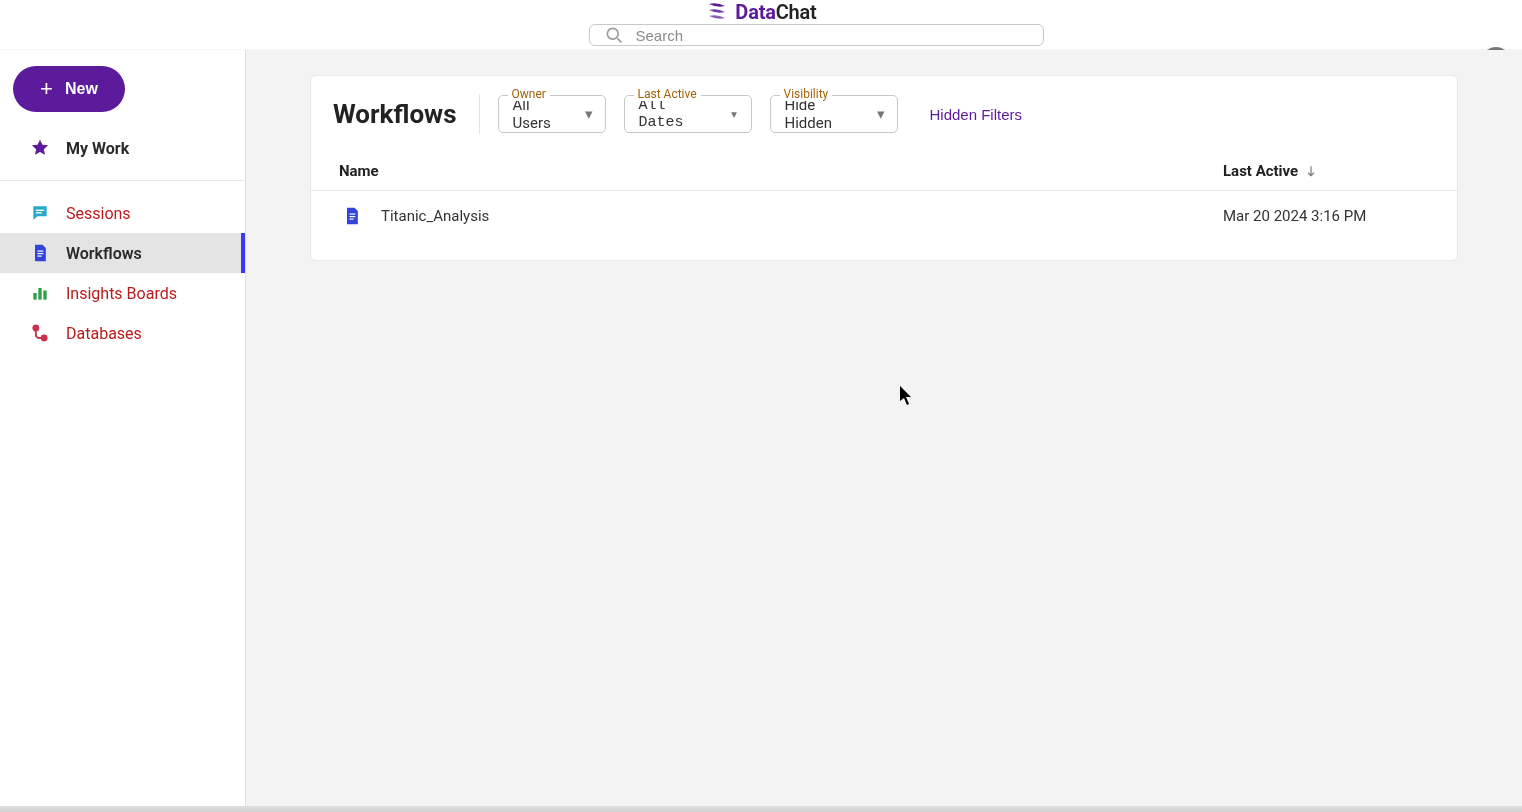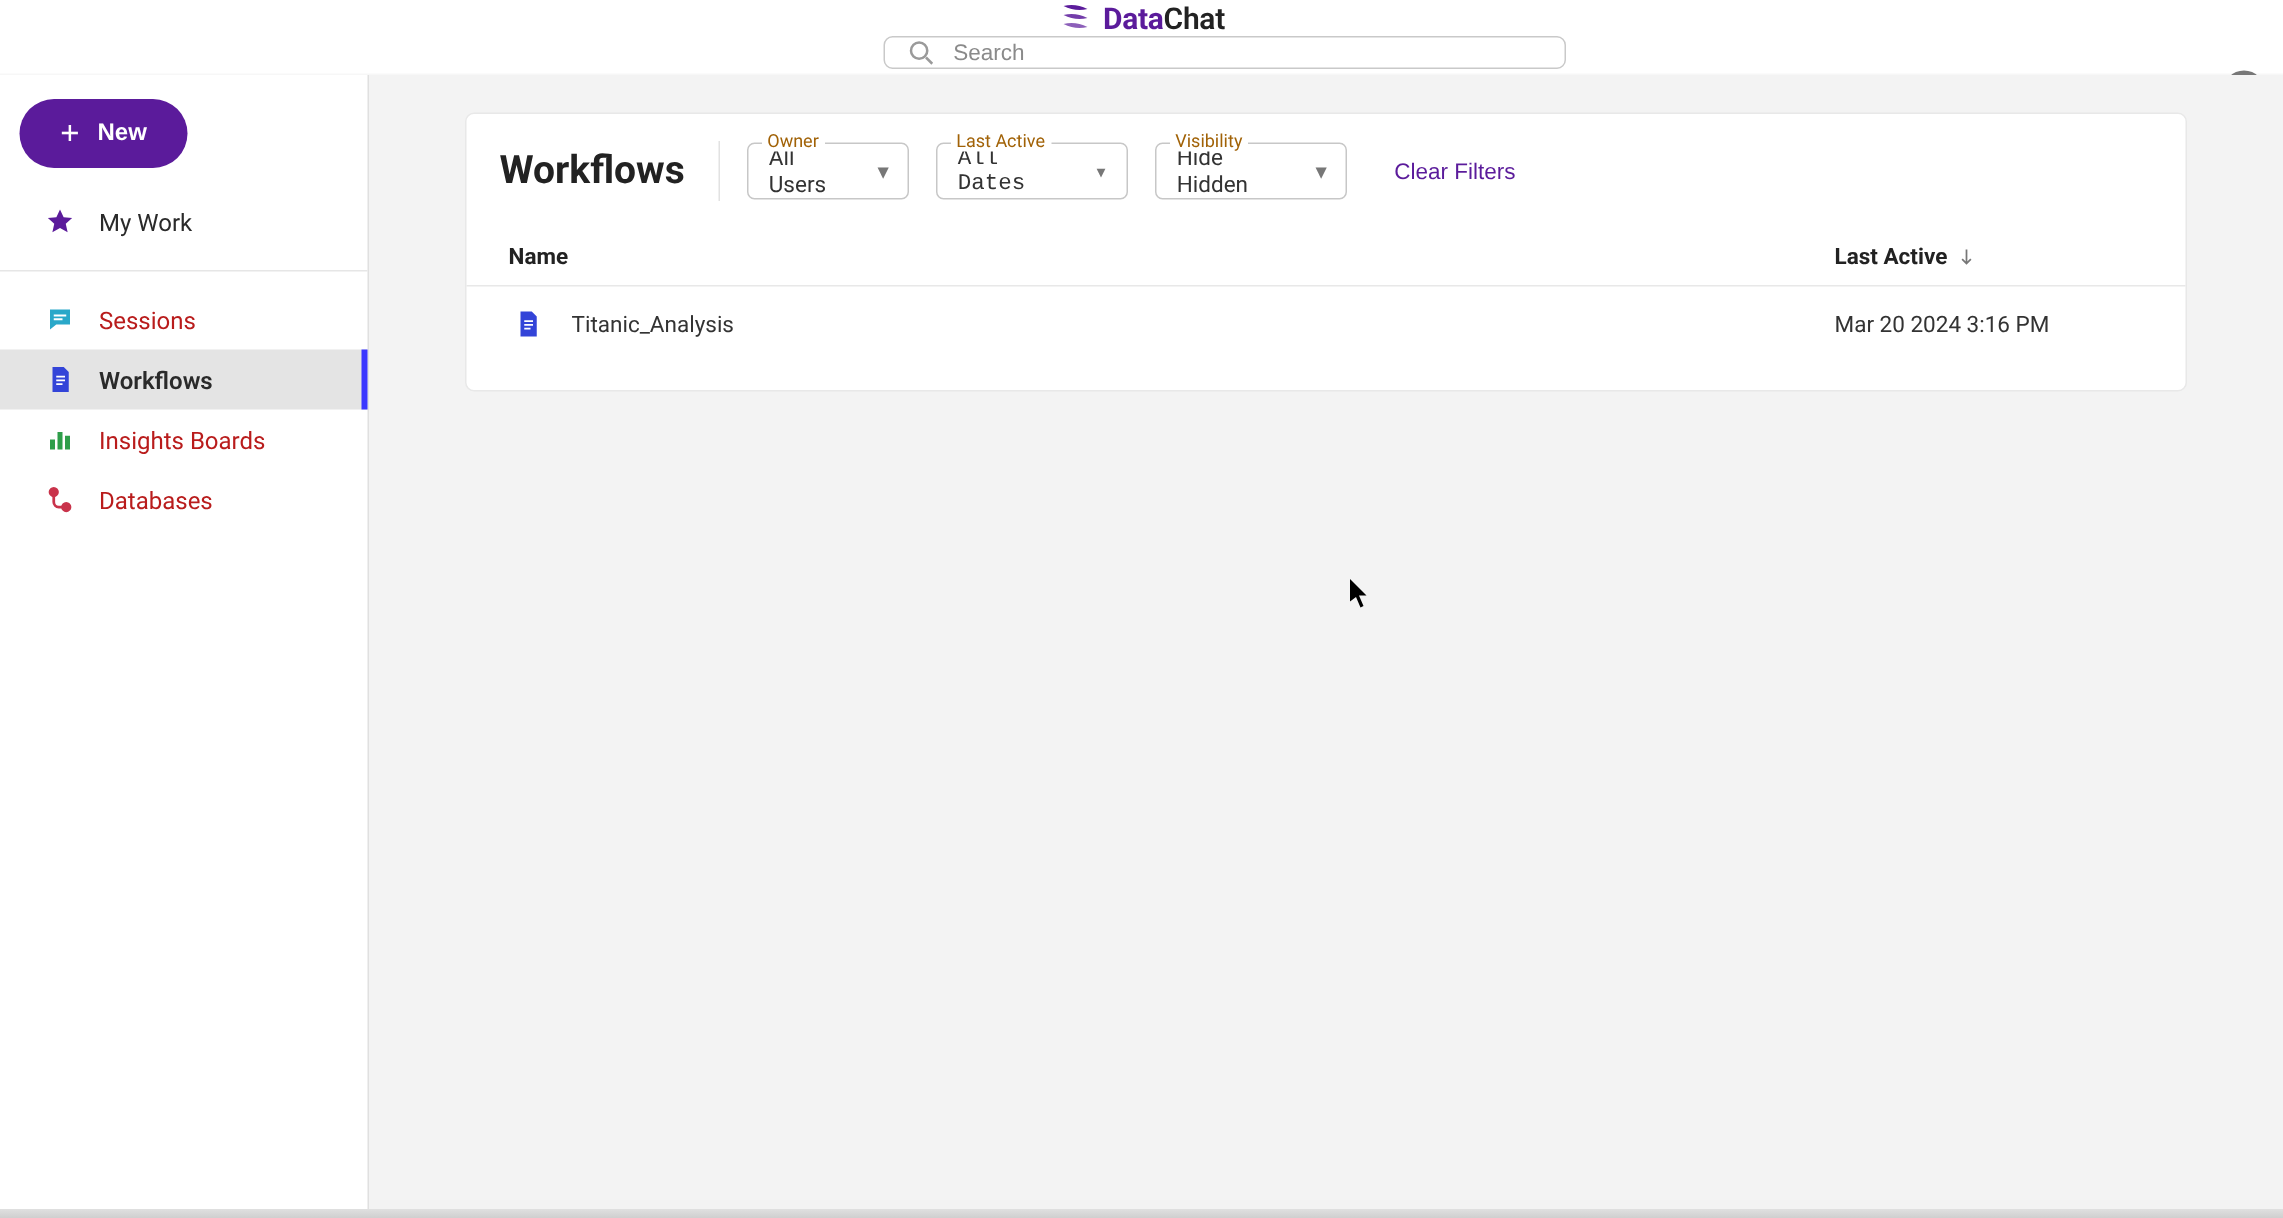--- a/index.html
+++ b/index.html
@@ -20,21 +20,21 @@
   .topbar-right { margin-left:auto; display:flex; align-items:center; gap:14px;}
   .icon-btn { width:30px; height:30px; display:flex; align-items:center; justify-content:center; color:#555; cursor:pointer;}
   .avatar { width:28px; height:28px; border-radius:50%; background:#777; color:#fff; display:flex; align-items:center; justify-content:center; font-size:14px; font-weight:500;}
   
   
   .sidebar { position:absolute; top:50px; left:0; bottom:6px; width:246px; background:#fff; border-right:1px solid #e0e0e0;}
   .new-btn { margin:16px 0 16px 13px; width:112px; height:46px; border-radius:24px; background:#5b1b9b; color:#fff; display:flex; align-items:center; justify-content:center; gap:12px; font-size:16px; font-weight:600; cursor:pointer; border:none;}
   .new-btn .plus { font-size:22px; font-weight:400; line-height:1;}
   .nav-item { height:40px; display:flex; align-items:center; gap:16px; padding-left:30px; font-size:16px; color:#b91c1c; cursor:pointer;}
   .nav-item .nav-icon { width:20px; height:20px; display:flex; align-items:center; justify-content:center;}
-  .nav-item.mywork { font-weight:400; color:#2a2a2a;}
+  .nav-item.mywork { font-weight:700; color:#2a2a2a;}
   .nav-divider { height:1px; background:#e6e6e6; margin:12px 0;}
   .nav-item.active { background:#e4e4e4; color:#2a2a2a; font-weight:600; position:relative;}
   .nav-item.active::after { content:""; position:absolute; right:0; top:0; bottom:0; width:4px; background:#3b37ff; }
   
   
   .main { position:absolute; top:50px; left:246px; right:0; bottom:6px; background:#f3f3f3; padding:25px 64px 0 64px;}
   .card { background:#fff; border:1px solid #e8e8e8; border-radius:6px; min-height:186px; padding-bottom:10px;}
   
   .card-header { display:flex; align-items:center; gap:18px; padding:18px 24px 10px 22px;}
   .page-title { font-size:26px; font-weight:700; color:#222; padding-right:4px;}
@@ -207,21 +207,21 @@
       </div>
 
       <div class="filter f-vis">
         <span class="filter-label">Visibility</span>
         <div class="filter-box">
           <span>Hide Hidden</span>
           <span class="caret">▾</span>
         </div>
       </div>
 
-      <button class="clear-filters">Clear Filters</button>
+      <button class="clear-filters">Hidden Filters</button>
     </div>
 
     <div class="table">
       <div class="thead">
         <div class="col-name">Name</div>
         <div class="col-last">
           <span>Last Active</span>
           <span class="sort-arrow">
             <svg width="14" height="14" viewBox="0 0 24 24" fill="none" stroke="#777" stroke-width="2">
                 <path d="M12 4v16M7 15l5 5 5-5"></path>

